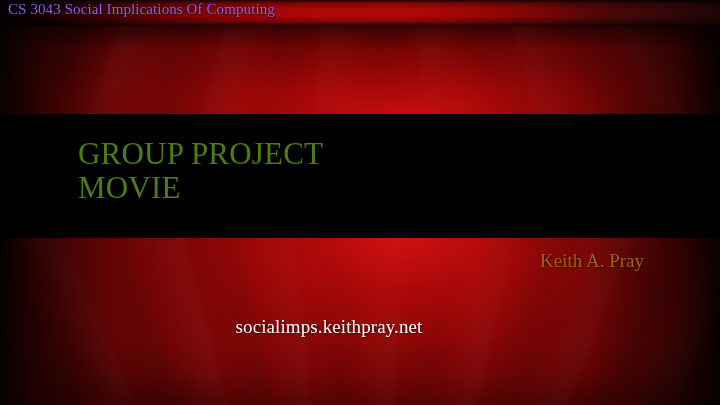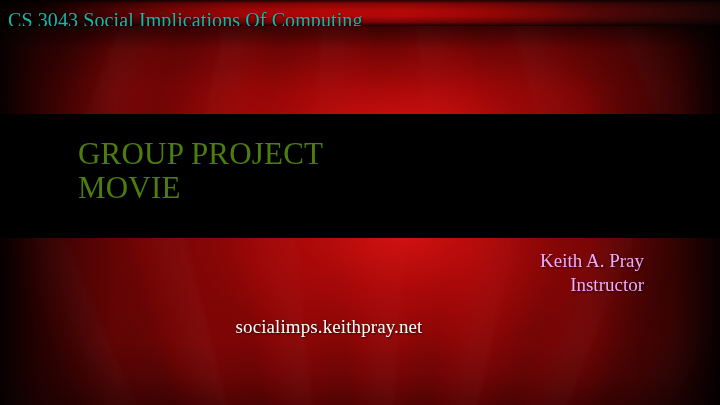--- a/index.html
+++ b/index.html
@@ -51,23 +51,23 @@
         #9c0606 66%,
         #7a0606 75%,
         #520606 83%,
         #3c0707 90%,
         #2a0606 96%,
         #1d0505 100%);
   }
   .header-title {
     position: absolute;
     left: 8px;
-    top: 9px;
-    font-size: 20px;
-    color: #14b8a6;
+    top: 1px;
+    font-size: 15px;
+    color: #8b5cf6;
     letter-spacing: 0.1px;
     white-space: nowrap;
     text-shadow: 0 1px 2px rgba(0,0,0,0.9);
   }
 
   
   .wpi-logo {
     position: absolute;
     right: 4px;
     top: 1px;
@@ -257,21 +257,21 @@
   }
 
   
   .presenter-block {
     position: absolute;
     right: 76px;
     top: 249px;
     text-align: right;
     font-size: 19px;
     line-height: 24px;
-    color: #f0abfc;
+    color: #a16207;
     z-index: 4;
     text-shadow: 1px 1px 2px rgba(0,0,0,0.65);
   }
   .site-url {
     position: absolute;
     left: 0;
     top: 316px;
     width: 720px;
     text-align: center;
     font-size: 19px;
@@ -305,21 +305,20 @@
     <div class="vignette-v-bottom"></div>
   </div>
 
   <div class="title-band"></div>
 
   <div class="slide-title">GROUP PROJECT
 MOVIE</div>
 
   <div class="presenter-block">
     <div>Keith A. Pray</div>
-    <div>Instructor</div>
   </div>
 
   <div class="site-url">
     <span class="site-url-inner">socialimps.keithpray.net</span>
   </div>
 
   <div class="header-bar">
     <div class="header-bar-bg"></div>
     <div class="header-title">CS 3043 Social Implications Of Computing</div>
 

